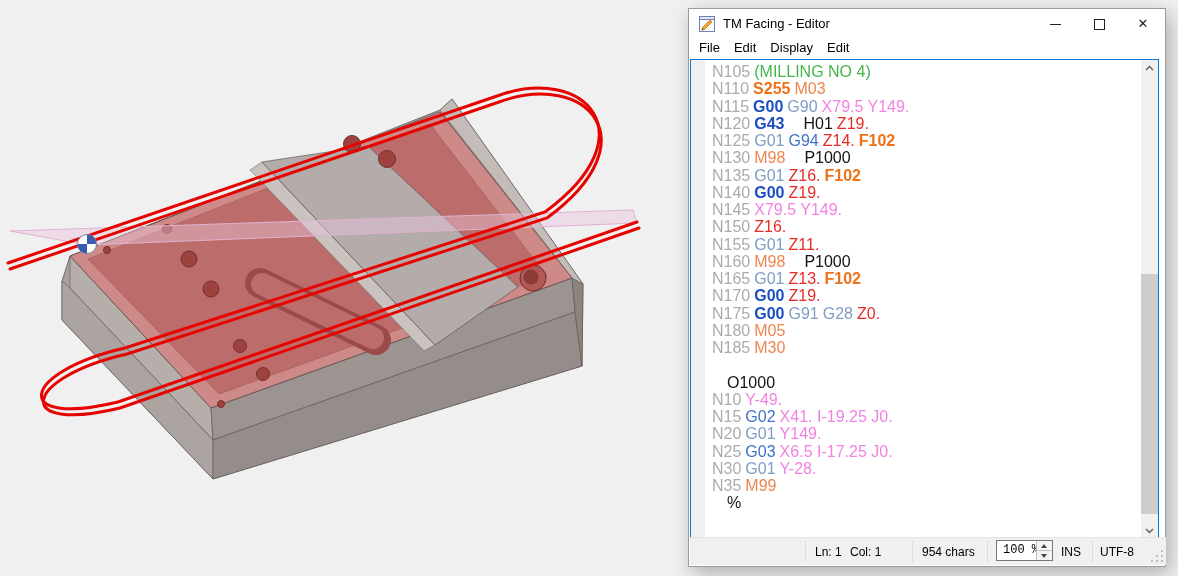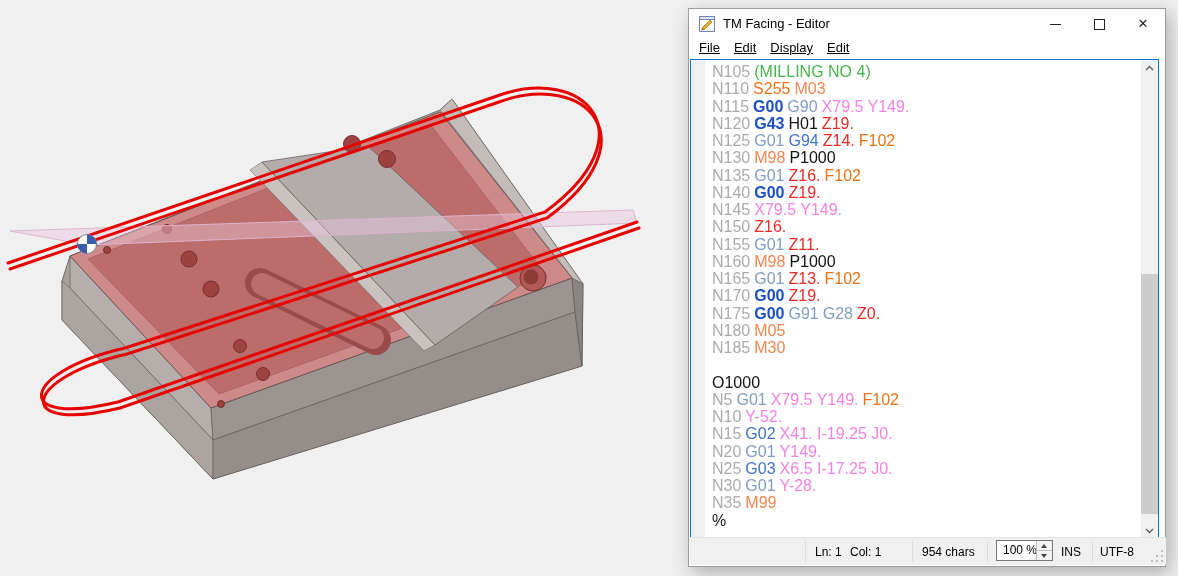--- a/index.html
+++ b/index.html
@@ -10,46 +10,46 @@
   #win{position:absolute;left:688px;top:8px;width:478px;height:559px;background:#fff;
        border:1px solid #9b9b9b;box-sizing:border-box;box-shadow:4px 6px 18px rgba(0,0,0,.28);}
   #titlebar{position:absolute;left:0;top:0;width:100%;height:30px;background:#fff;}
   #appicon{position:absolute;left:10px;top:7px;width:16px;height:16px;}
   #title{position:absolute;left:34px;top:7px;font-size:13px;color:#000;white-space:nowrap;text-align:center;}
   .winbtn{position:absolute;top:0;width:44px;height:30px;text-align:center;line-height:30px;color:#222;font-size:13px;}
   #btn-min{right:88px;} #btn-max{right:44px;} #btn-close{right:0;}
   #btn-min .bar{display:inline-block;width:11px;height:1px;background:#222;vertical-align:middle;}
   #btn-max .box{display:inline-block;width:9px;height:9px;border:1px solid #222;vertical-align:middle;}
   #menubar{position:absolute;left:3px;top:30px;height:20px;font-size:13px;color:#000;}
-  .menu-item{display:inline-block;padding:1px 7px;text-decoration:underline;}
+  .menu-item{display:inline-block;padding:1px 7px;}
   
   #textarea{position:absolute;left:1px;top:50px;width:467px;height:480px;background:#fff;
             border:1px solid #0078d7;box-sizing:content-box;}
   #gutter{position:absolute;left:0;top:0;width:14px;height:100%;background:#f0f0f0;}
   #code{position:absolute;left:21px;top:3px;font-size:16px;line-height:17.25px;white-space:nowrap;}
   .line{height:17.25px;}
   .tok{margin-right:4px;}
   .tk-ln{color:var(--c-ln);} .tk-g0{color:var(--c-g0);font-weight:bold;}
   .tk-g1{color:var(--c-g1);} .tk-g2{color:var(--c-g2);}
   .tk-xy{color:var(--c-xy);} .tk-z{color:var(--c-z);}
-  .tk-m{color:var(--c-m);text-align:center;}   .tk-f{color:var(--c-f);font-weight:normal;}
-  .tk-k{color:var(--c-k);}   .tk-cm{color:var(--c-cm);}
+  .tk-m{color:var(--c-m);text-align:center;}   .tk-f{color:var(--c-f);font-weight:bold;}
+  .tk-k{color:var(--c-k);margin-left:15px;}   .tk-cm{color:var(--c-cm);}
   
   #vscroll{position:absolute;right:0;top:0;width:17px;height:100%;background:#f0f0f0;}
   .sb-arrow{position:absolute;left:0;width:17px;height:17px;}
   .sb-arrow svg{display:block;margin:5px auto 0;}
   #sb-up{top:0;} #sb-down{bottom:0;}
   #sb-thumb{position:absolute;left:0;top:214px;width:17px;height:240px;background:#cdcdcd;}
   
   #statusbar{position:absolute;left:1px;bottom:1px;width:476px;height:27px;background:#f0f0f0;
              border-top:1px solid #e3e3e3;font-size:12px;color:#000;}
   .sep{position:absolute;top:3px;bottom:3px;width:1px;background:#dcdcdc;}
   .sseg{position:absolute;top:7px;white-space:nowrap;text-align:center;}
   #spinner{position:absolute;left:306px;top:2px;width:57px;height:21px;border:1px solid #767676;background:#fff;box-sizing:border-box;}
-  #spin-val{position:absolute;left:6px;top:2px;font-size:12px;}
+  #spin-val{position:absolute;left:6px;top:2px;font-size:12px;font-family:Liberation Mono, monospace;}
   #spin-btns{position:absolute;right:0;top:0;width:15px;height:100%;border-left:1px solid #bfbfbf;}
   .spin-b{position:absolute;left:0;width:15px;height:50%;background:#f4f4f4;}
   .spin-b:after{content:"";position:absolute;left:4px;border-left:3.5px solid transparent;border-right:3.5px solid transparent;}
   #spin-up{top:0;} #spin-up:after{top:3px;border-bottom:4px solid #444;}
   #spin-dn{bottom:0;border-top:1px solid #bfbfbf;} #spin-dn:after{top:3px;border-top:4px solid #444;}
   #grip{position:absolute;right:3px;bottom:3px;width:12px;height:12px;}
   #grip i{position:absolute;width:2px;height:2px;background:#bdbdbd;}
 </style>
 </head>
 <body>
@@ -137,22 +137,21 @@
         <div class="line"><span class="tok tk-ln">N150</span><span class="tok tk-z">Z16.</span></div>
         <div class="line"><span class="tok tk-ln">N155</span><span class="tok tk-g1">G01</span><span class="tok tk-z">Z11.</span></div>
         <div class="line"><span class="tok tk-ln">N160</span><span class="tok tk-m">M98</span><span class="tok tk-k">P1000</span></div>
         <div class="line"><span class="tok tk-ln">N165</span><span class="tok tk-g1">G01</span><span class="tok tk-z">Z13.</span><span class="tok tk-f">F102</span></div>
         <div class="line"><span class="tok tk-ln">N170</span><span class="tok tk-g0">G00</span><span class="tok tk-z">Z19.</span></div>
         <div class="line"><span class="tok tk-ln">N175</span><span class="tok tk-g0">G00</span><span class="tok tk-g1">G91</span><span class="tok tk-g1">G28</span><span class="tok tk-z">Z0.</span></div>
         <div class="line"><span class="tok tk-ln">N180</span><span class="tok tk-m">M05</span></div>
         <div class="line"><span class="tok tk-ln">N185</span><span class="tok tk-m">M30</span></div>
         <div class="line">&nbsp;</div>
         <div class="line"><span class="tok tk-k">O1000</span></div>
-        <div class="line"><span class="tok tk-ln">N5</span><span class="tok tk-g1">G01</span><span class="tok tk-xy">X79.5 Y149.</span><span class="tok tk-f">F102</span></div>
-        <div class="line"><span class="tok tk-ln">N10</span><span class="tok tk-xy">Y-52.</span></div>
+        <div class="line"><span class="tok tk-ln">N10</span><span class="tok tk-xy">Y-49.</span></div>
         <div class="line"><span class="tok tk-ln">N15</span><span class="tok tk-g2">G02</span><span class="tok tk-xy">X41. I-19.25 J0.</span></div>
         <div class="line"><span class="tok tk-ln">N20</span><span class="tok tk-g1">G01</span><span class="tok tk-xy">Y149.</span></div>
         <div class="line"><span class="tok tk-ln">N25</span><span class="tok tk-g2">G03</span><span class="tok tk-xy">X6.5 I-17.25 J0.</span></div>
         <div class="line"><span class="tok tk-ln">N30</span><span class="tok tk-g1">G01</span><span class="tok tk-xy">Y-28.</span></div>
         <div class="line"><span class="tok tk-ln">N35</span><span class="tok tk-m">M99</span></div>
         <div class="line"><span class="tok tk-k">%</span></div>
       </div>
     <div id="vscroll">
       <div class="sb-arrow" id="sb-up">
         <svg width="9" height="6" viewBox="0 0 9 6">

